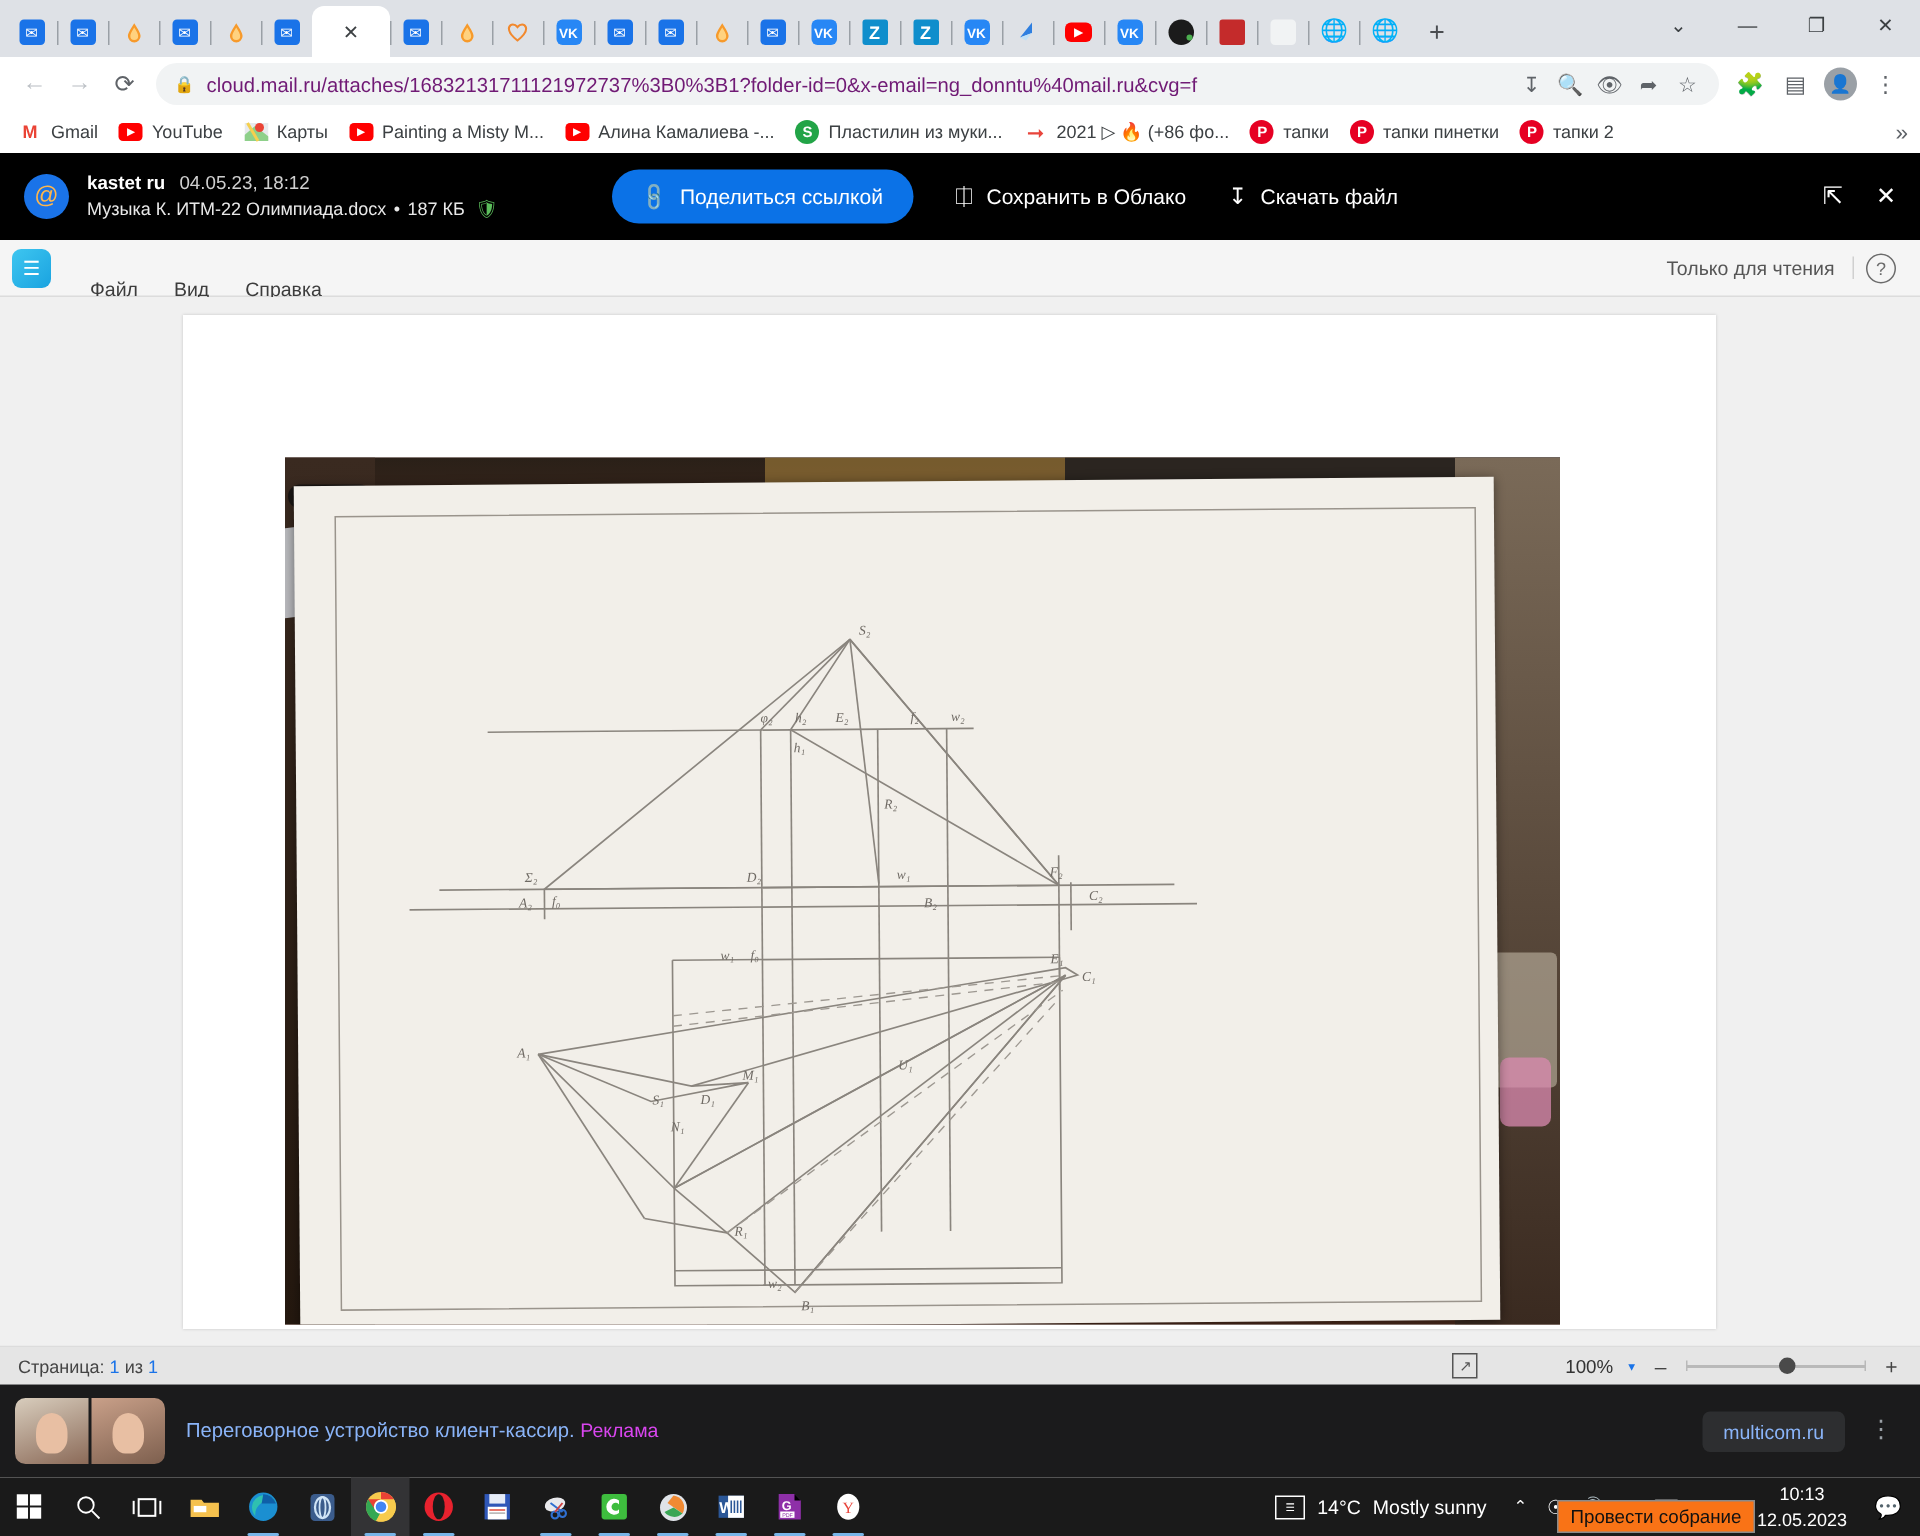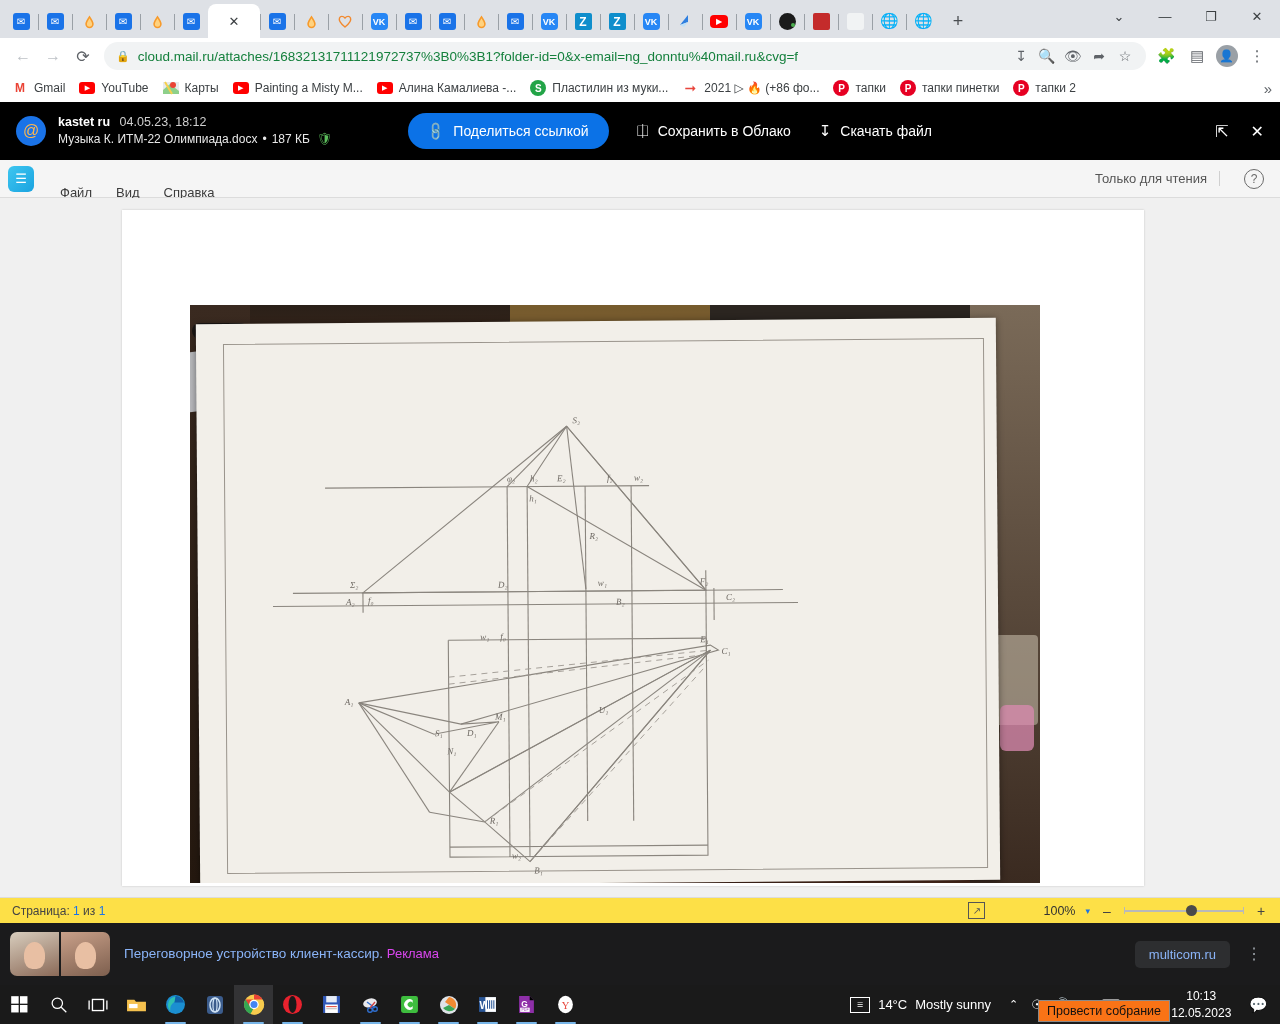--- a/index.html
+++ b/index.html
@@ -48,21 +48,21 @@
 
   
   .toolbar { height:36px; background:#fff; display:flex; align-items:center; padding:0 8px; flex:0 0 36px;}
   .navbtn { width:30px;height:30px;border-radius:50%;display:flex;align-items:center;justify-content:center;color:#5f6368;font-size:16px;}
   .navbtn.dis { color:#bdc1c6; }
   .omnibox {
     flex:1; height:28px; background:#f1f3f4; border-radius:14px; display:flex; align-items:center;
     padding:0 8px 0 12px; margin:0 6px 0 6px; min-width:0;
   }
   .omnibox .lock { font-size:11px; color:#5f6368; margin-right:8px; }
-  .omnibox .url { font-size:13.5px; color:#15803d; white-space:nowrap; overflow:hidden; text-overflow:ellipsis; flex:1; }
+  .omnibox .url { font-size:13.5px; color:#701a75; white-space:nowrap; overflow:hidden; text-overflow:ellipsis; flex:1; }
   .omni-ic { width:26px;height:26px;display:flex;align-items:center;justify-content:center;color:#5f6368;font-size:14px;}
   .tbicons { display:flex; align-items:center; }
   .tbic { width:30px;height:30px;display:flex;align-items:center;justify-content:center;color:#5f6368;font-size:15px;}
   .avatar { width:22px;height:22px;border-radius:50%;background:#9aa0a6;display:flex;align-items:center;justify-content:center;color:#fff;font-size:12px;}
 
   
   .bookmarks { height:28px; background:#fff; display:flex; align-items:center; padding:0 8px; flex:0 0 28px; position:relative;}
   .bm { display:flex; align-items:center; padding:2px 8px 2px 4px; margin-right:2px; border-radius:4px; white-space:nowrap; }
   .bm-ic { width:16px;height:16px;margin-right:6px;display:flex;align-items:center;justify-content:center;font-size:11px;flex:0 0 16px;}
   .bm-label { font-size:12px; color:#3c4043; }
@@ -94,21 +94,21 @@
   .mbar-right .ic { font-size:16px; color:#fff; }
 
   
   .docmenu { height:38px; background:#f5f5f5; border-bottom:1px solid #dcdcdc; display:flex; align-items:center; padding:0 8px; flex:0 0 38px;}
   .docicon {
     width:26px;height:26px;border-radius:6px;
     background:linear-gradient(135deg,#3ec6f0,#1aa3e0);
     display:flex;align-items:center;justify-content:center;color:#fff;font-size:13px;margin-right:14px;
   }
   .dmitem { font-size:13px; color:#3c3c3c; padding:4px 12px;margin-top:28px; }
-  .docmenu-right { margin-left:auto; display:flex; align-items:center; gap:24px; padding-right:8px;}
+  .docmenu-right { margin-left:auto; display:flex; align-items:center; gap:8px; padding-right:8px;}
   .ro { font-size:13px; color:#555; padding-right:12px; border-right:1px solid #d0d0d0;}
   .helpic { width:20px;height:20px;border-radius:50%;border:1.4px solid #6b6b6b;color:#6b6b6b;display:flex;align-items:center;justify-content:center;font-size:12px;}
 
   
   .docarea { flex:1; background:#f0f0f0; position:relative; overflow:hidden; }
   .page {
     position:absolute; left:122px; top:12px; width:1022px; height:676px;
     background:#fff; box-shadow:0 0 2px rgba(0,0,0,.18);
   }
   .photo {
@@ -131,21 +131,21 @@
     box-shadow:0 1px 7px rgba(0,0,0,.45);
   }
   .paper-inner {
     position:absolute; left:27px; top:20px; right:12px; bottom:12px;
     border:1.1px solid #9a948c;
   }
   .drawing { position:absolute; inset:0; }
   .drawing text { font-family:"Liberation Serif", serif; fill:#6f6a64; font-style:italic;}
 
   
-  .statusbar { height:26px; background:#fde047; border-top:1px solid #dcdcdc; display:flex; align-items:center; padding:0 12px; flex:0 0 26px;}
+  .statusbar { height:26px; background:#e5e5e5; border-top:1px solid #dcdcdc; display:flex; align-items:center; padding:0 12px; flex:0 0 26px;}
   .pg { font-size:12px; color:#444; }
   .pg .n { color:#1a73e8; }
   .sb-right { margin-left:auto; display:flex; align-items:center; gap:10px;}
   .fiticon { width:17px;height:17px;border:1.3px solid #555; display:flex;align-items:center;justify-content:center; font-size:10px; color:#555;}
   .zoomval { font-size:12.5px; color:#333;margin-left:48px; }
   .caret { color:#1a73e8; font-size:9px; }
   .zminus,.zplus { color:#444; font-size:14px; width:14px; text-align:center;}
   .slider { width:120px; height:14px; position:relative; display:flex; align-items:center;}
   .slider .track { height:2px; width:100%; background:#b9b9b9;}
   .slider .knob { position:absolute; left:52%; width:11px;height:11px;border-radius:50%;background:#4a4a4a;}

